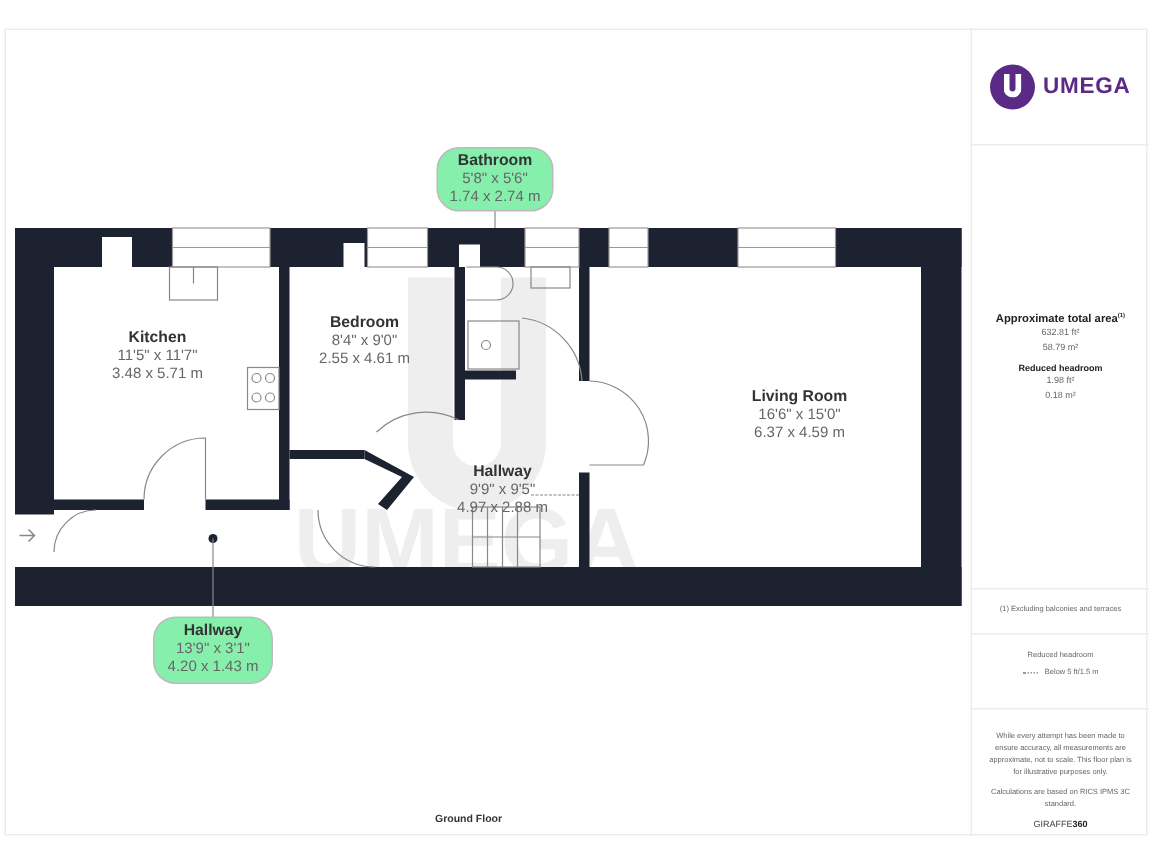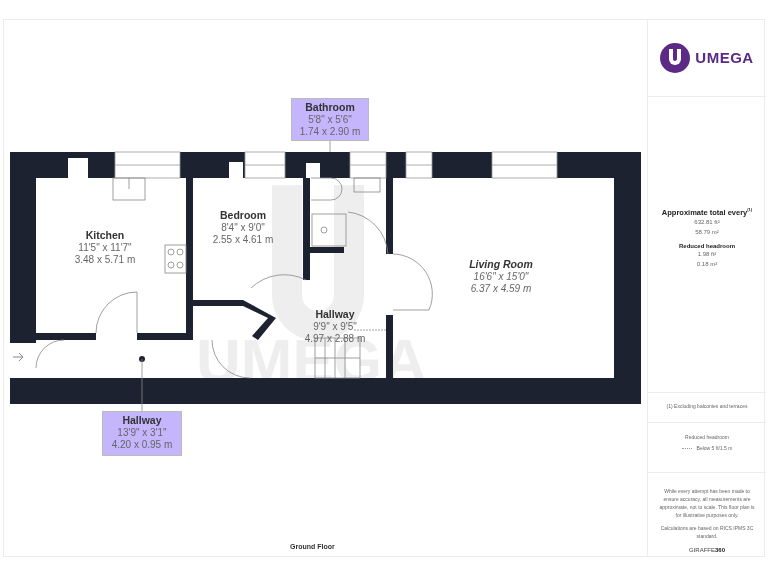--- a/index.html
+++ b/index.html
@@ -13,21 +13,21 @@
   .logo-text { color:#5b2a86; font-weight:bold; font-size:15px; margin-left:5px; letter-spacing:0.5px; }
   .area-title { font-size:7.5px; font-weight:bold; color:#222; margin-top:6px; }
   .area-val { font-size:6px; color:#666; line-height:10px; }
   .area-sub { font-size:6px; font-weight:bold; color:#222; margin-top:6px; }
   .small-note { font-size:5px; color:#666; line-height:8px; }
   .legend-row { display:flex; align-items:center; justify-content:center; gap:5px; font-size:5px; color:#666; margin-top:4px; }
   .legend-line { width:10px; border-top:1px dotted #999; }
   .brand { font-size:6px; color:#444; margin-top:7px; }
   .brand b { color:#222; }
   .plan { position:absolute; left:0; top:0; width:768px; height:576px; }
-  .label-box { position:absolute; background:#c4b5fd; border:1px solid #bbb; border-radius:0; text-align:center; padding:2px 5px; box-sizing:border-box; }
+  .label-box { position:absolute; background:#86efac; border:1px solid #bbb; border-radius:15px; text-align:center; padding:2px 5px; box-sizing:border-box; }
   .room-label { position:absolute; text-align:center; }
   .rn { font-weight:bold; font-size:10.5px; color:#333; line-height:13px; }
   .rd { font-size:10px; color:#666; line-height:12px; }
   .floor-name { position:absolute; left:290px; top:543px; font-size:7px; font-weight:bold; color:#333; }
 </style>
 </head>
 <body>
 
 <div class="frame"></div>
 
@@ -124,64 +124,64 @@
     <line x1="354" y1="330" x2="386" y2="330" stroke-dasharray="2,1"></line>
   </g>
 
   <circle cx="142" cy="359" r="3" fill="#1c2230"></circle>
   <line x1="142" y1="359" x2="142" y2="412" stroke="#888" stroke-width="0.8"></line>
   <line x1="330" y1="140" x2="330" y2="152" stroke="#888" stroke-width="0.8"></line>
 
   <path d="M13 357 h10 m-4 -4 l4 4 l-4 4" stroke="#888" stroke-width="1" fill="none"></path>
 </svg>
 
-<div class="room-label" style="left:60px;top:229px;width:90px;">
+<div class="room-label" style="left:60px;top:219px;width:90px;">
   <div class="rn">Kitchen</div>
   <div class="rd">11'5" x 11'7"</div>
   <div class="rd">3.48 x 5.71 m</div>
 </div>
 <div class="room-label" style="left:198px;top:209px;width:90px;">
   <div class="rn">Bedroom</div>
   <div class="rd">8'4" x 9'0"</div>
   <div class="rd">2.55 x 4.61 m</div>
 </div>
 <div class="label-box" style="left:291px;top:98px;width:78px;height:43px;">
   <div class="rn">Bathroom</div>
   <div class="rd">5'8" x 5'6"</div>
-  <div class="rd">1.74 x 2.90 m</div>
-</div>
-<div class="room-label" style="left:446px;top:258px;width:110px;font-style:italic;">
+  <div class="rd">1.74 x 2.74 m</div>
+</div>
+<div class="room-label" style="left:478px;top:258px;width:110px;">
   <div class="rn">Living Room</div>
   <div class="rd">16'6" x 15'0"</div>
   <div class="rd">6.37 x 4.59 m</div>
 </div>
 <div class="room-label" style="left:290px;top:308px;width:90px;">
   <div class="rn">Hallway</div>
   <div class="rd">9'9" x 9'5"</div>
   <div class="rd">4.97 x 2.88 m</div>
 </div>
 <div class="label-box" style="left:102px;top:411px;width:80px;height:45px;">
   <div class="rn">Hallway</div>
   <div class="rd">13'9" x 3'1"</div>
-  <div class="rd">4.20 x 0.95 m</div>
+  <div class="rd">4.20 x 1.43 m</div>
 </div>
 
 <div class="floor-name">Ground Floor</div>
 
 <div class="side">
   <div class="side-sec" style="top:0;height:78px;">
     <div class="logo-wrap">
       <div class="logo-circle">
           <div class="logo-u"></div>
         </div>
       <span class="logo-text">UMEGA</span>
     </div>
   </div>
   <div class="side-sec" style="top:78px;height:296px;padding-top:104px;">
-    <div class="area-title"><span>Approximate total every</span><sup style="font-size:4px;">(1)</sup></div>
+    <div class="area-title"><span>Approximate total area</span><sup style="font-size:4px;">(1)</sup></div>
     <div class="area-val">632.81 ft²</div>
     <div class="area-val">58.79 m²</div>
     <div class="area-sub">Reduced headroom</div>
     <div class="area-val">1.98 ft²</div>
     <div class="area-val">0.18 m²</div>
   </div>
   <div class="side-sec" style="top:374px;height:30px;padding-top:9px;">
     <div class="small-note">(1) Excluding balconies and terraces</div>
   </div>
   <div class="side-sec" style="top:404px;height:50px;padding-top:10px;">

